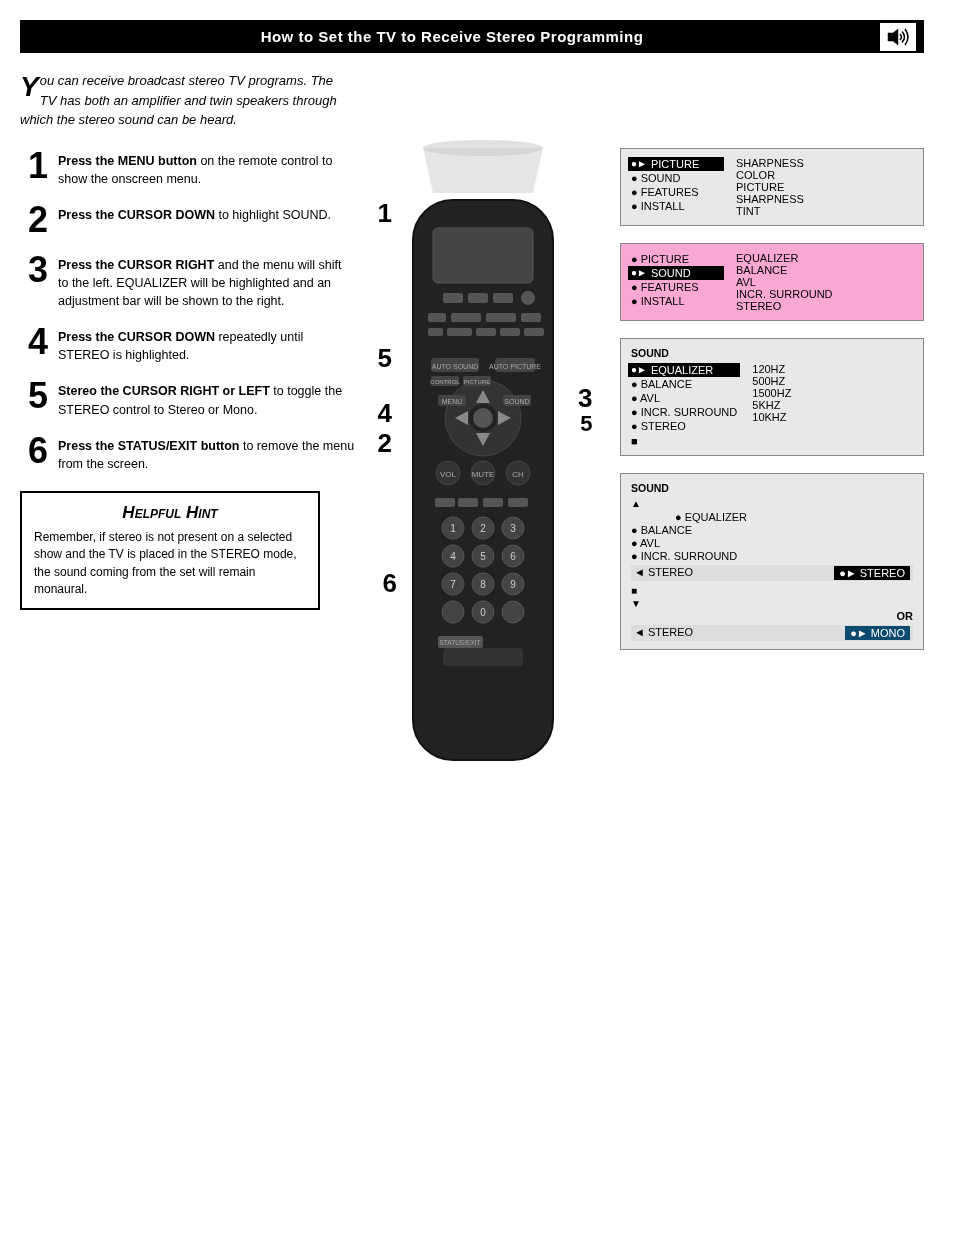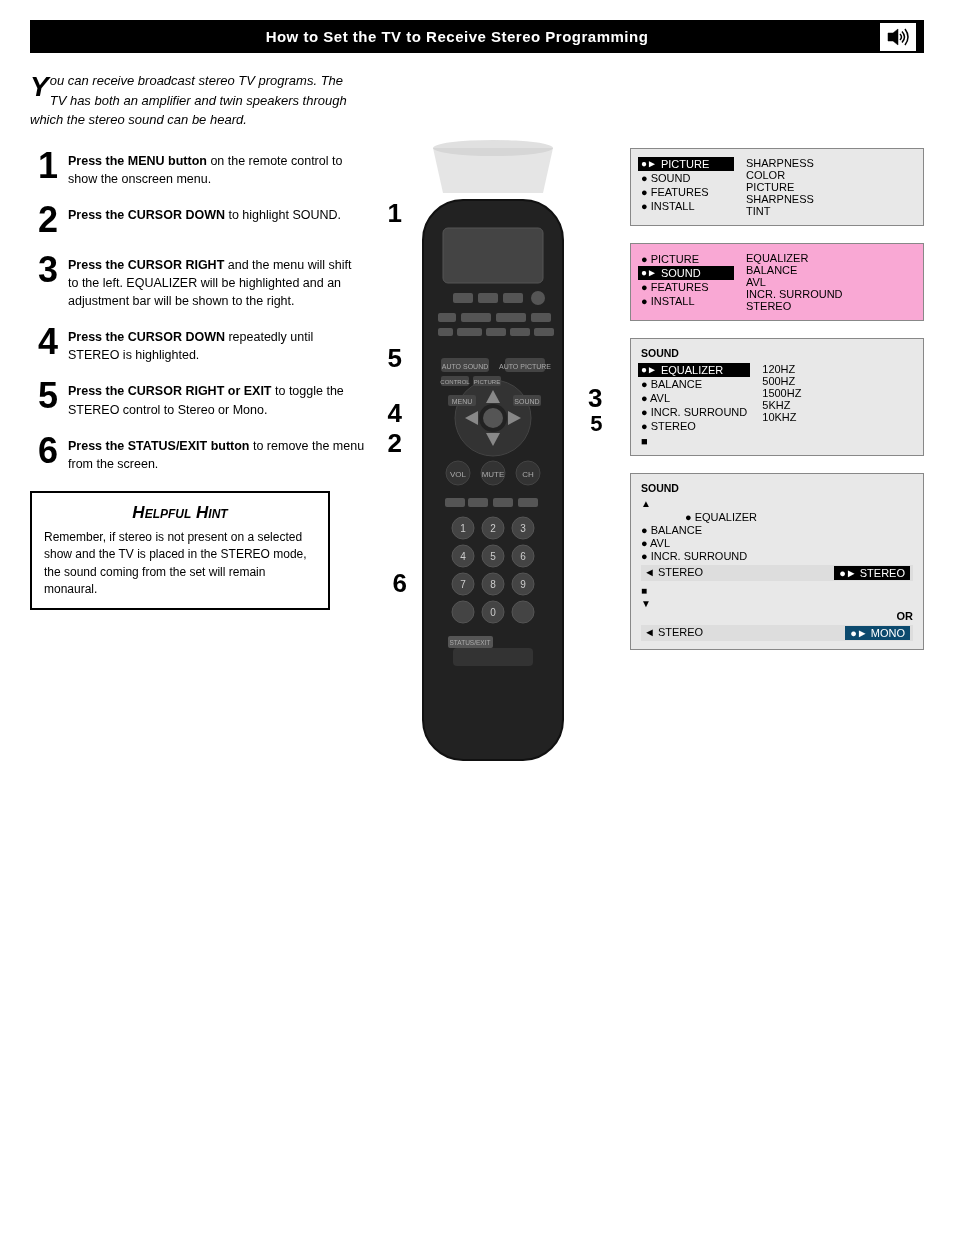--- a/index.html
+++ b/index.html
@@ -7,21 +7,21 @@
       width: 954px;
       min-height: 1235px;
       background: #fff;
       font-family: Arial, Helvetica, sans-serif;
       font-size: 13px;
       color: #000;
     }
     .page {
       width: 954px;
       min-height: 1235px;
-      padding: 20px 30px 40px 30px;
+      padding: 20px 30px 40px 20px;
       position: relative;
     }
     
     .header {
       background: #000;
       color: #fff;
       text-align: center;
       padding: 8px 50px 8px 10px;
       font-size: 15px;
       font-weight: bold;
@@ -210,21 +210,21 @@
         <div class="step-text"><strong>Press the CURSOR RIGHT</strong> and the menu will shift to the left. EQUALIZER will be highlighted and an adjustment bar will be shown to the right.</div>
       </div>
 
       <div class="step">
         <div class="step-num">4</div>
         <div class="step-text"><strong>Press the CURSOR DOWN</strong> repeatedly until STEREO is highlighted.</div>
       </div>
 
       <div class="step">
         <div class="step-num">5</div>
-        <div class="step-text"><strong>Press the CURSOR RIGHT or EXIT</strong> to toggle  the STEREO control to Stereo or Mono.</div>
+        <div class="step-text"><strong>Stereo the CURSOR RIGHT or LEFT</strong> to toggle  the STEREO control to Stereo or Mono.</div>
       </div>
 
       <div class="step">
         <div class="step-num">6</div>
         <div class="step-text"><strong>Press the STATUS/EXIT button</strong> to remove the menu from the screen.</div>
       </div>
 
       <div class="hint-box">
         <div class="hint-title"><em>H<span style="font-variant:small-caps">elpful</span> H<span style="font-variant:small-caps">int</span></em></div>
         <div class="hint-text">Remember, if stereo is not present on a selected show and the TV is placed in the STEREO mode, the sound coming from the set will remain monaural.</div>

